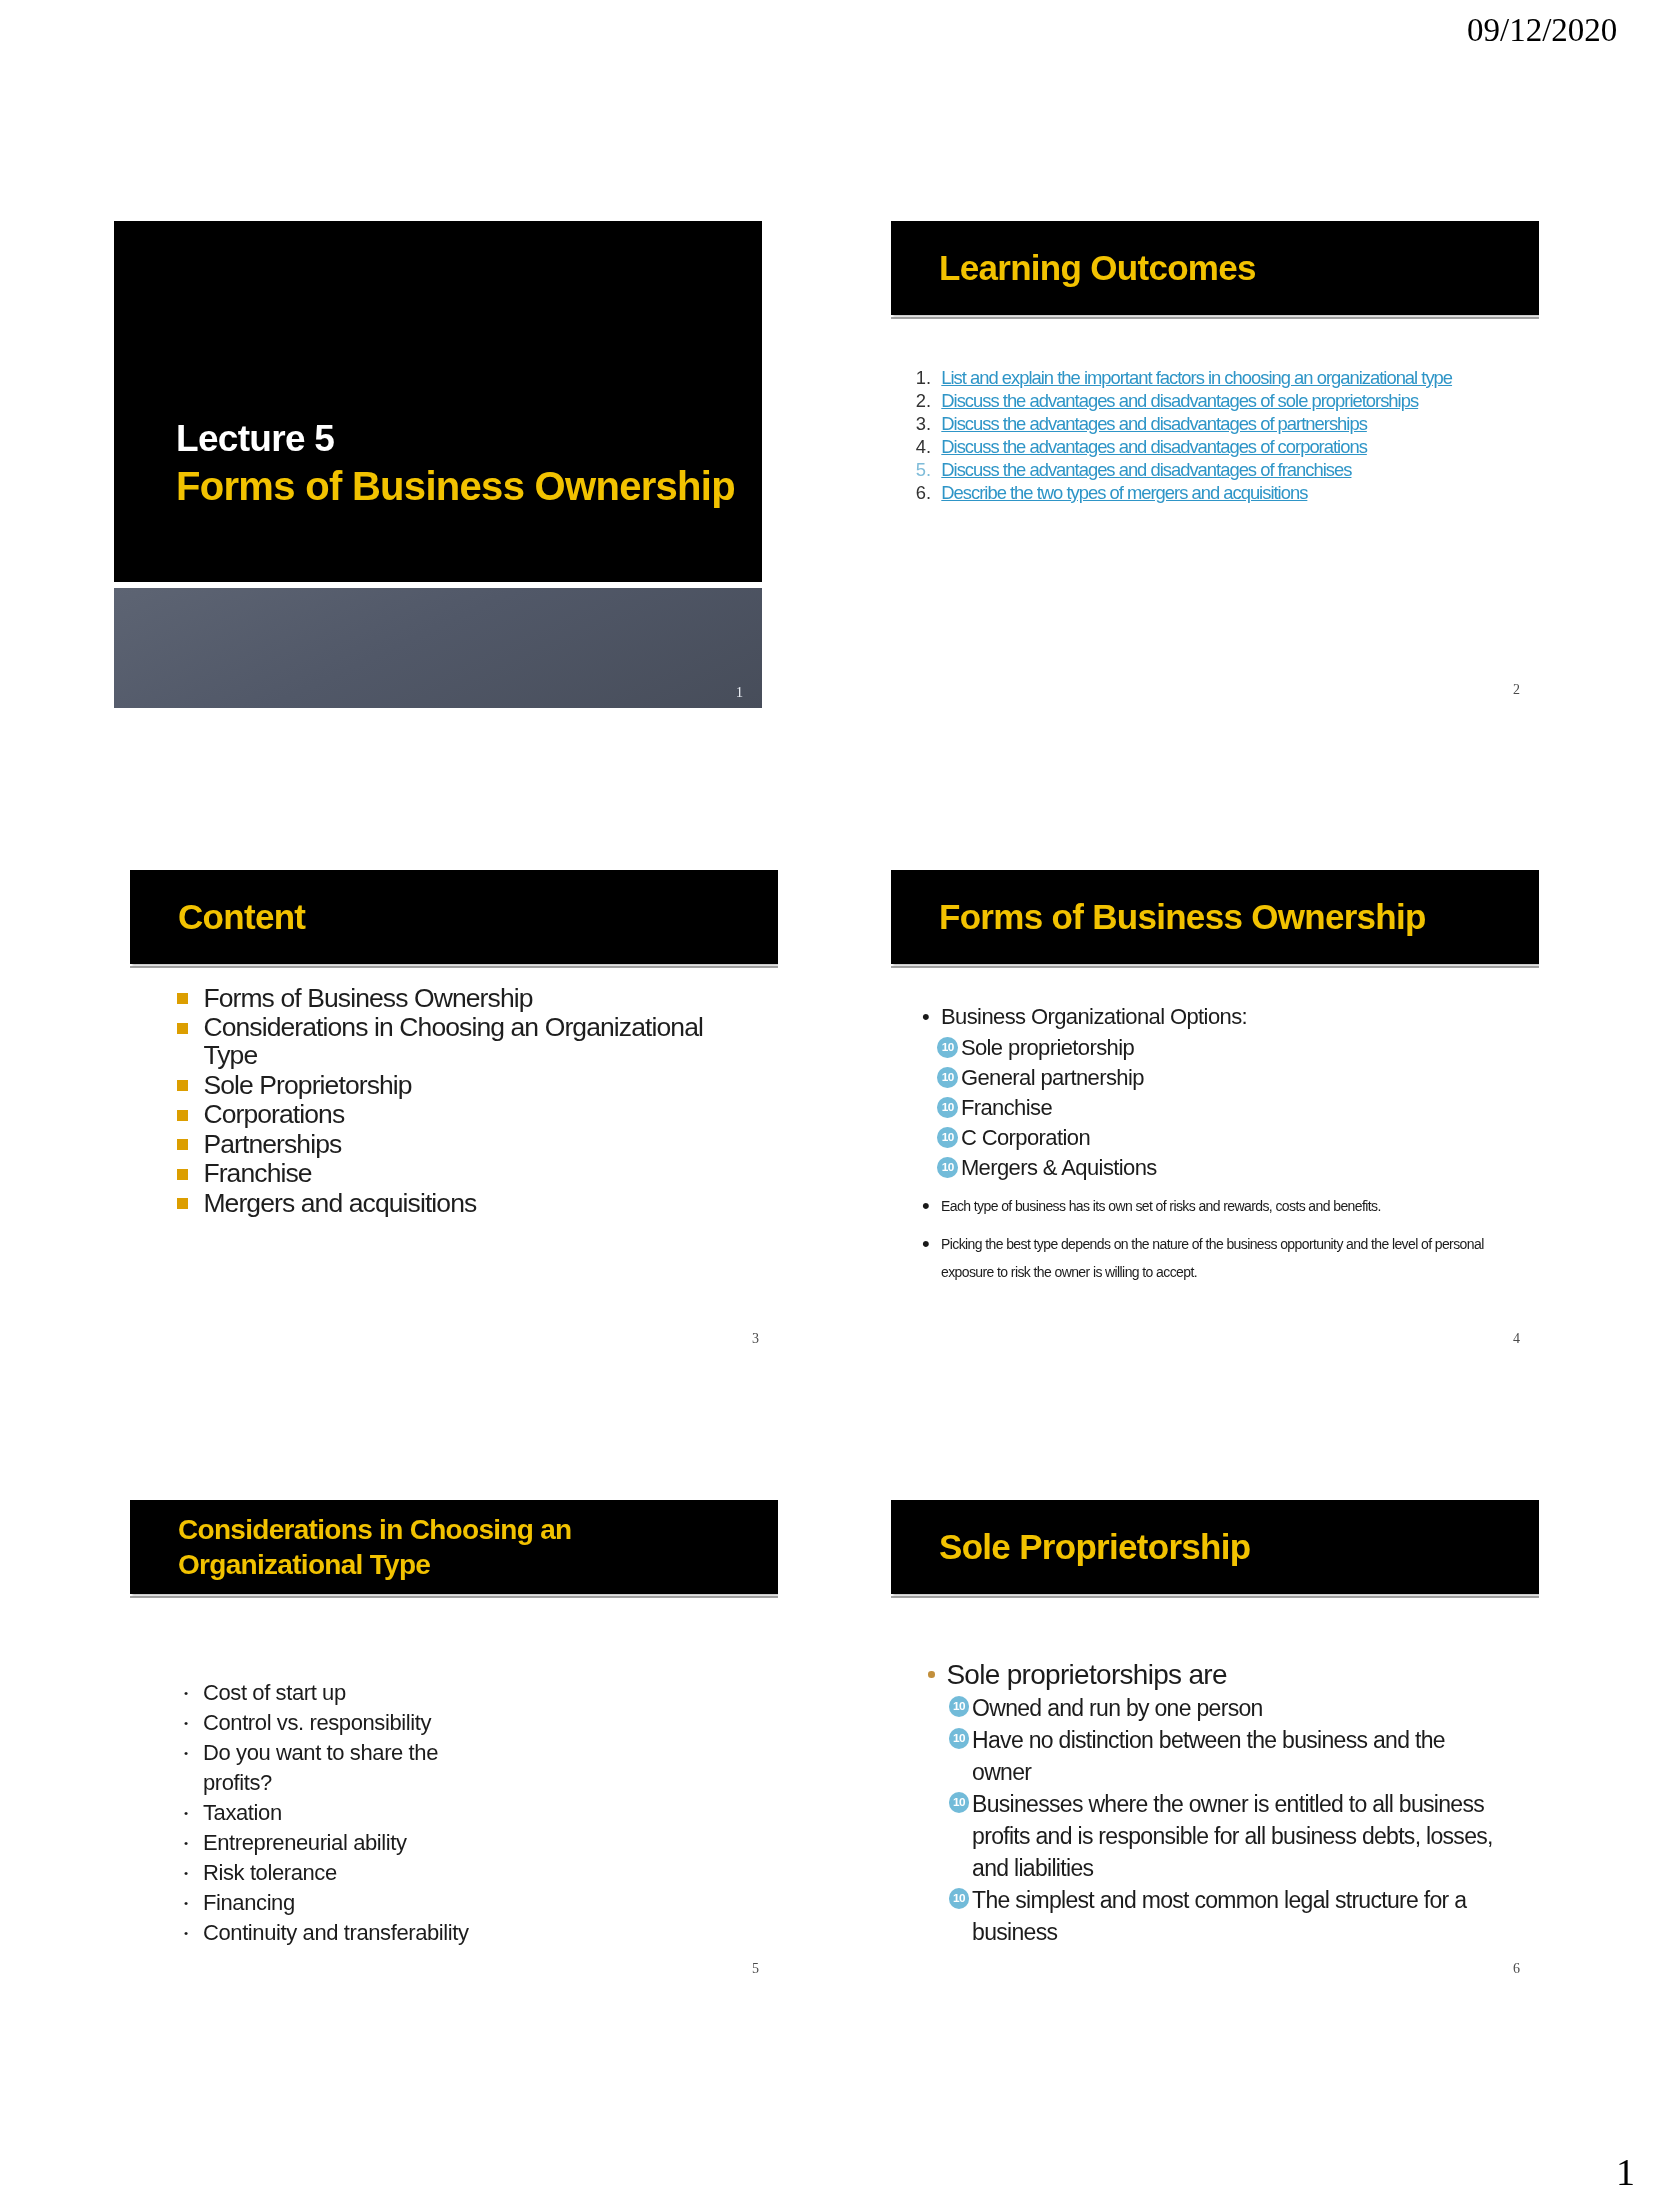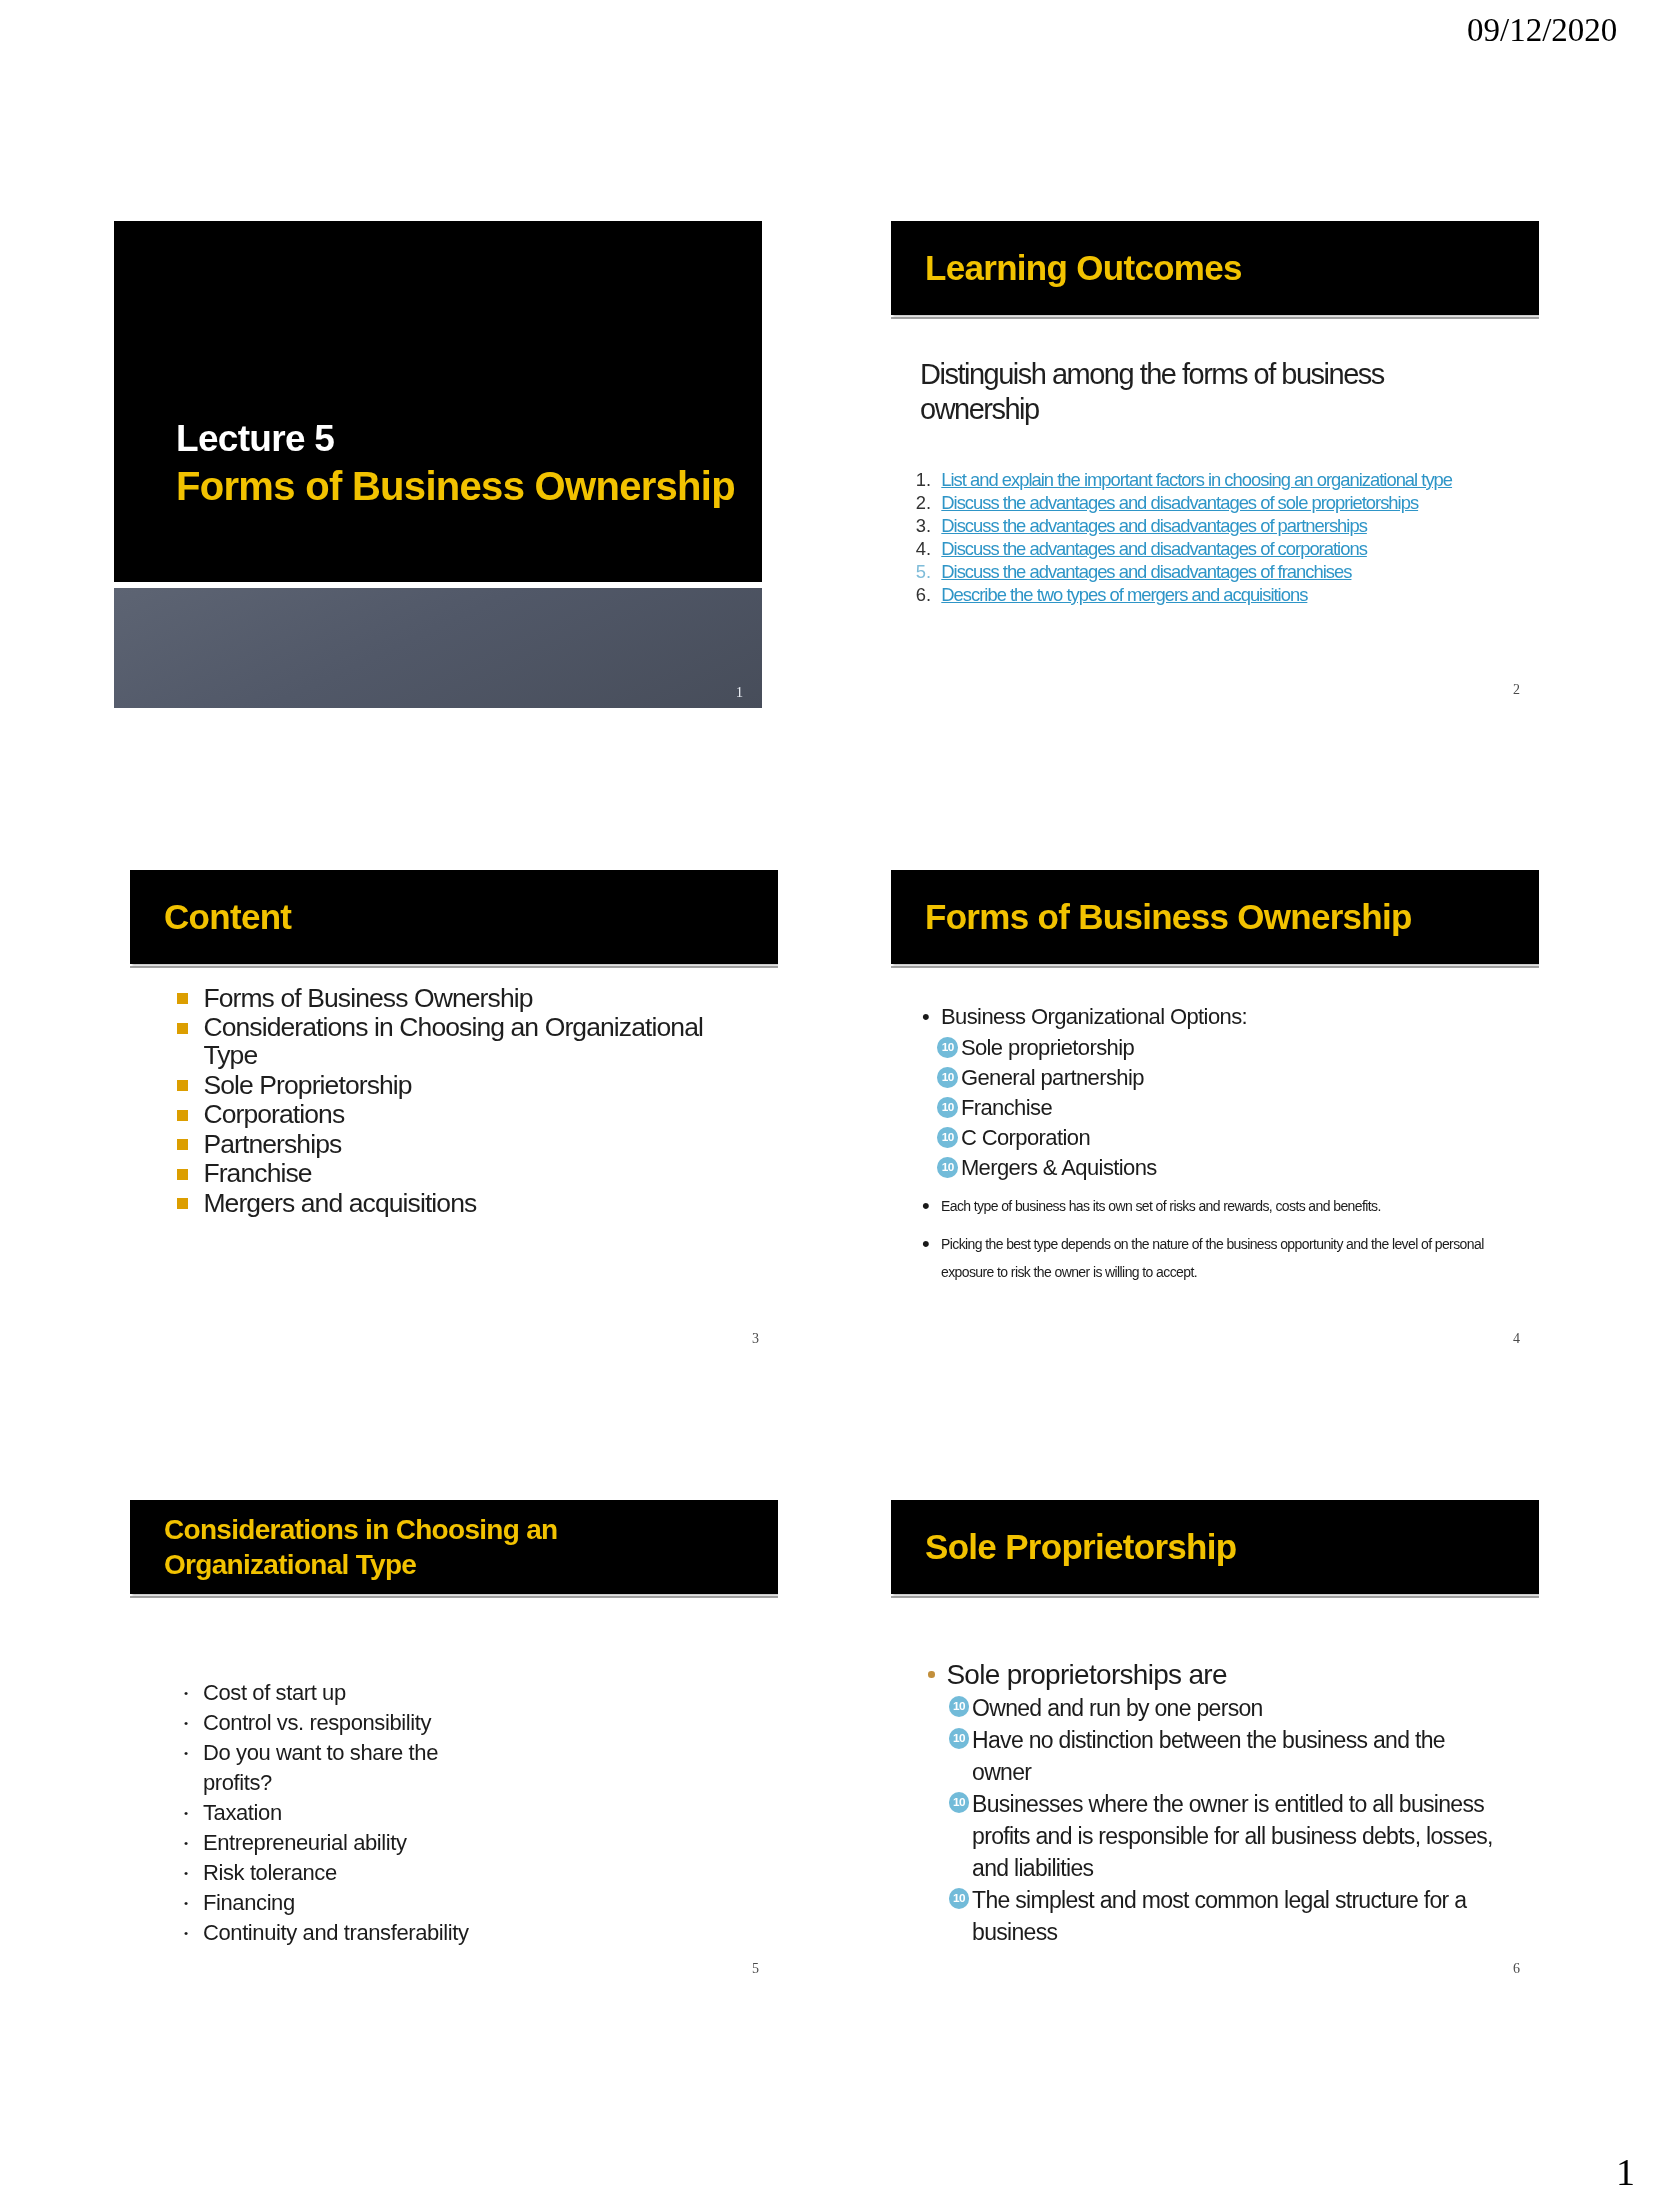--- a/index.html
+++ b/index.html
@@ -43,21 +43,21 @@
     box-shadow:2.2px 1.5px 2.2px rgba(0,0,0,.30);
   }
   .s1-num{
     position:absolute;right:19px;bottom:7.4px;
     font-family:"Liberation Serif", serif;font-size:14.7px;color:#e8ecf2;
   }
 
   
   .bar{
     position:relative;height:94px;background:#000;display:flex;align-items:center;
-    padding-left:34px;box-sizing:border-box;
+    padding-left:48px;box-sizing:border-box;
     box-shadow:2.2px 2.2px 2.2px rgba(0,0,0,.28);
   }
   .bar-title{
     color:#f2c200;font-size:35px;font-weight:700;letter-spacing:-0.7px;line-height:1.05;
   }
   .bar-title.two-line{font-size:28px;line-height:35px;width:456px;}
   .divider{
     height:9.6px;
     background:linear-gradient(to bottom,#ffffff 0 2.2px,#a3a3a3 2.2px 4.4px,#ffffff 4.4px 9.6px);
   }
@@ -126,21 +126,20 @@
   <div class="s1-divider"></div>
   <div class="s1-gray"></div>
   <span class="s1-num">1</span>
 </section>
 
 <section class="slide s2">
   <div class="bar">
     <div class="bar-title">Learning Outcomes</div>
   </div>
   <div class="divider"></div>
-  <div class="s2-lead">Distinguish among the forms of business ownership</div>
   <div class="s2-list">
     <div class="s2-item">
       <span class="s2-n">1.</span>
       <span class="s2-link">List and explain the important factors in choosing an organizational type</span>
     </div>
     <div class="s2-item">
       <span class="s2-n">2.</span>
       <span class="s2-link">Discuss the advantages and disadvantages of sole proprietorships</span>
     </div>
     <div class="s2-item">

